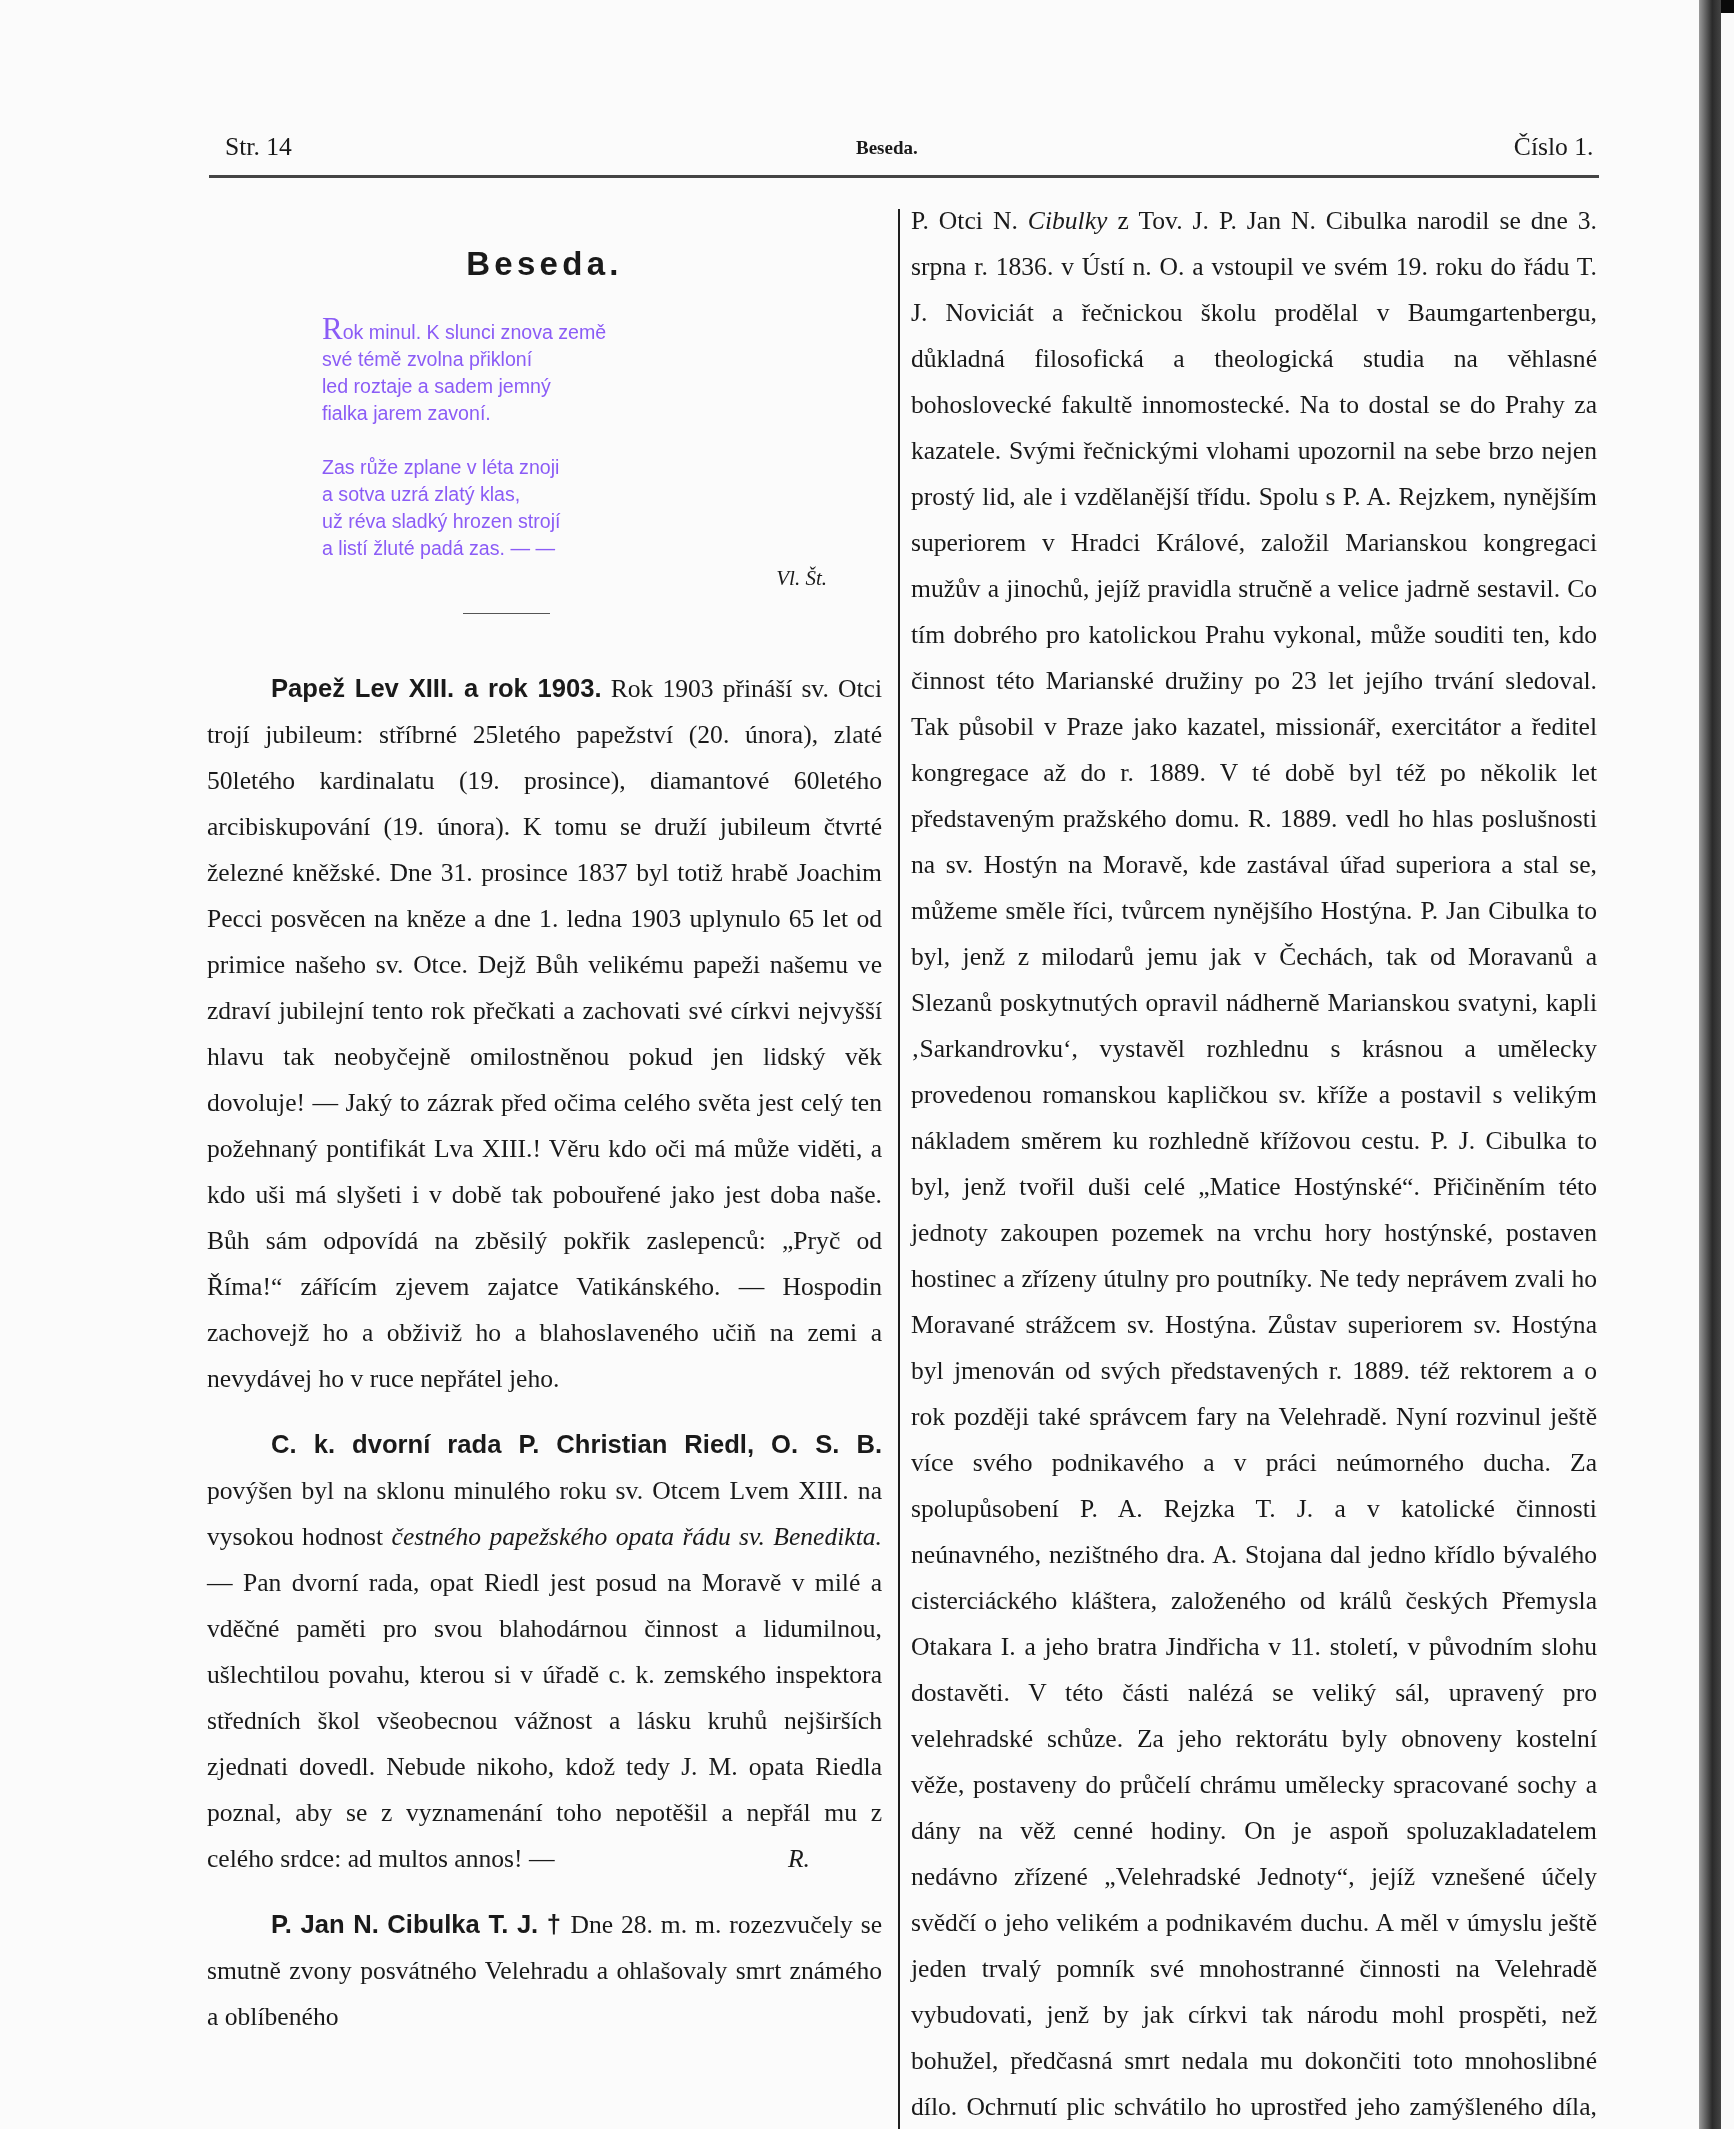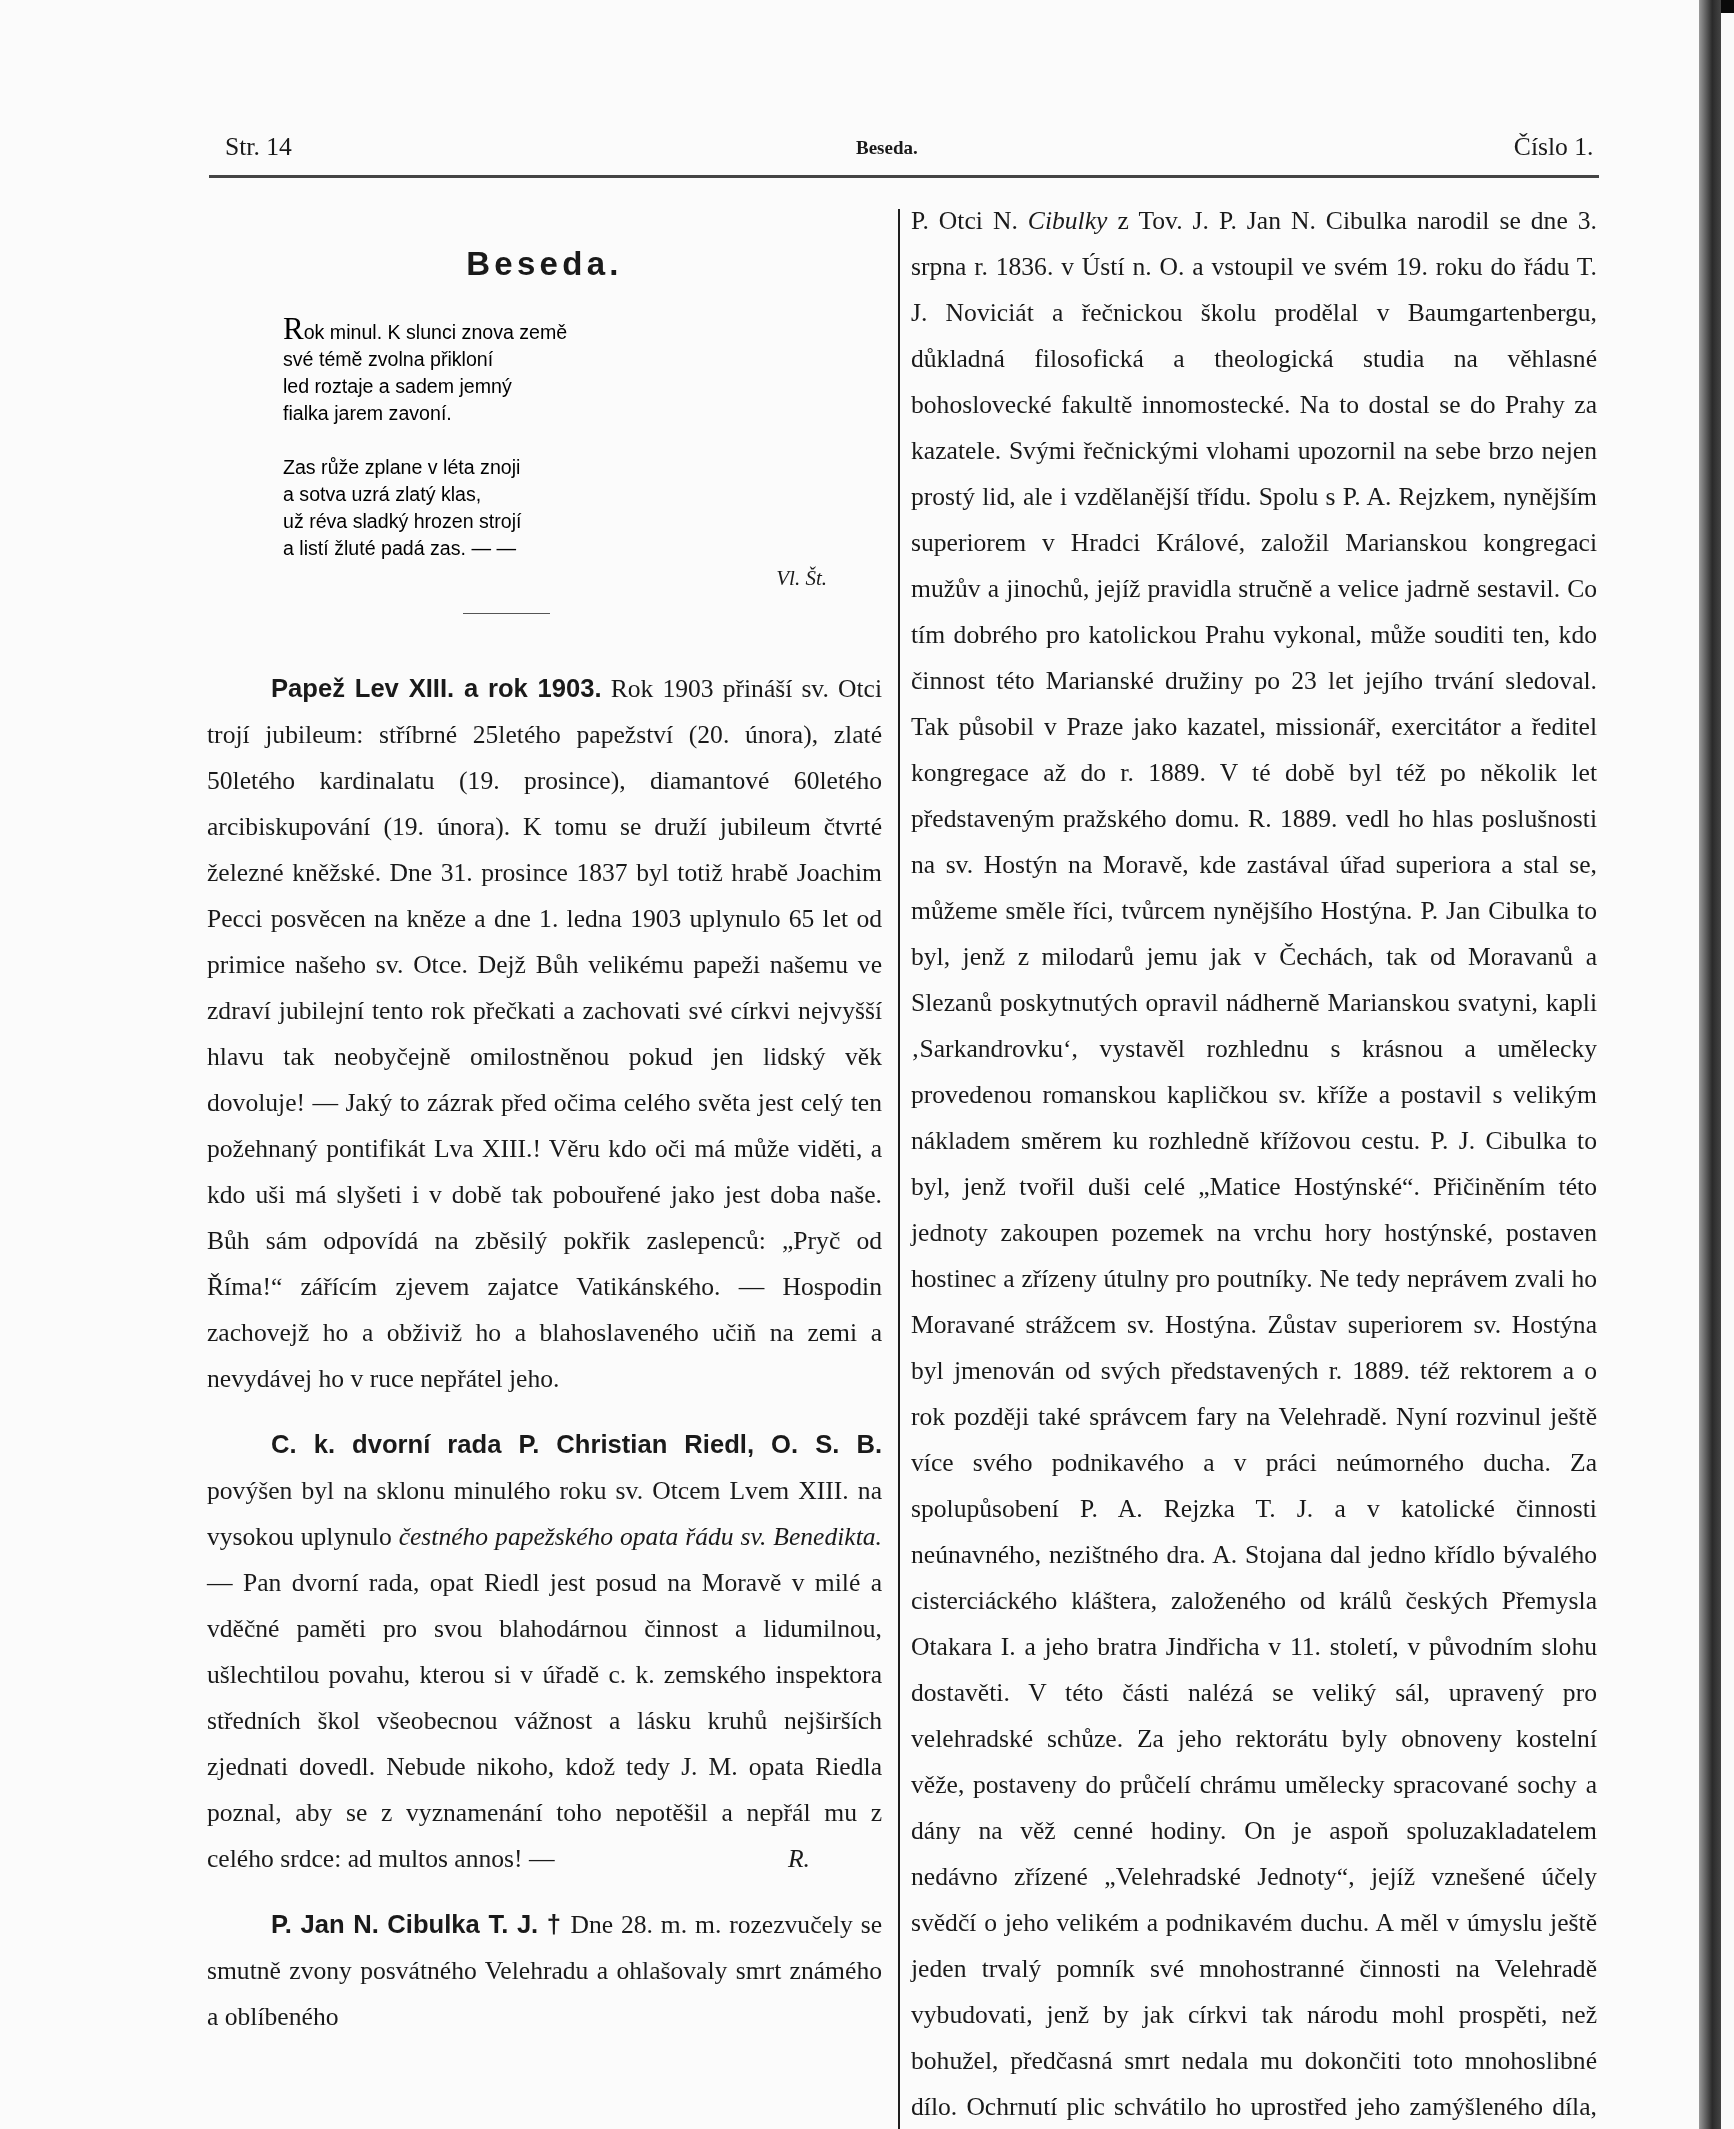--- a/index.html
+++ b/index.html
@@ -37,22 +37,22 @@
     font-size: 25.6px; line-height: 46px; text-align: justify;
   }
   .col-left { left: 207px; width: 675px; }
   .col-right { left: 911px; width: 686px; top: 198px; line-height: 46px; }
   .title {
     text-align: center; font-family: "Liberation Sans", "DejaVu Sans", sans-serif;
     font-weight: bold; font-size: 33px; letter-spacing: 4.3px; margin: 38px 0 30px 0;
     line-height: 43px;
   }
   .poem {
-    margin-left: 76px; font-family: "Liberation Sans", "DejaVu Sans", sans-serif;
-    font-size: 19.6px; line-height: 27px; text-align: left; color: #000000;
+    margin-left: 115px; font-family: "Liberation Sans", "DejaVu Sans", sans-serif;
+    font-size: 19.6px; line-height: 27px; text-align: left; color: #8b5cf6;
   }
   .poem .stanza { margin-bottom: 27px; }
   .poem .stanza:last-of-type { margin-bottom: 0; }
   .poem .dropcap { font-size: 31px; font-family: "Liberation Serif", serif; }
   .signature { text-align: right; font-style: italic; margin-right: 55px; font-size: 21px; line-height: 25.6px; margin-top: 4.3px;}
   .short-rule { width: 87px; height: 1.3px; background: #555; margin: 21px auto 51px auto; position: relative; left: -38px; }
   .para { text-indent: 64px; margin: 0; }
   .para-gap { margin-top: 19px; }
   .heading { font-family: "Liberation Sans", "DejaVu Sans", sans-serif; font-weight: bold; }
   .signature-inline { float: right; font-style: italic; margin-right: 72px; }
@@ -95,21 +95,21 @@
   <div class="signature">Vl. Št.</div>
   <div class="short-rule"></div>
 
   <p class="para">
     <span class="heading">Papež Lev XIII. a rok 1903.</span>
     <span>Rok 1903 přináší sv. Otci trojí jubileum: stříbrné 25letého papežství (20. února), zlaté 50letého kardinalatu (19. prosince), diamantové 60letého arcibiskupování (19. února). K tomu se druží jubileum čtvrté železné kněžské. Dne 31. prosince 1837 byl totiž hrabě Joachim Pecci posvěcen na kněze a dne 1. ledna 1903 uplynulo 65 let od primice našeho sv. Otce. Dejž Bůh velikému papeži našemu ve zdraví jubilejní tento rok přečkati a zachovati své církvi nejvyšší hlavu tak neobyčejně omilostněnou pokud jen lidský věk dovoluje! — Jaký to zázrak před očima celého světa jest celý ten požehnaný pontifikát Lva XIII.! Věru kdo oči má může viděti, a kdo uši má slyšeti i v době tak pobouřené jako jest doba naše. Bůh sám odpovídá na zběsilý pokřik zaslepenců: „Pryč od Říma!“ zářícím zjevem zajatce Vatikánského. — Hospodin zachovejž ho a obživiž ho a blahoslaveného učiň na zemi a nevydávej ho v ruce nepřátel jeho.</span>
   </p>
 
   <p class="para para-gap">
     <span class="heading">C. k. dvorní rada P. Christian Riedl, O. S. B.</span>
-    <span>povýšen byl na sklonu minulého roku sv. Otcem Lvem XIII. na vysokou uplynulo</span>
+    <span>povýšen byl na sklonu minulého roku sv. Otcem Lvem XIII. na vysokou hodnost</span>
     <i>čestného papežského opata řádu sv. Benedikta.</i>
     <span>— Pan dvorní rada, opat Riedl jest posud na Moravě v milé a vděčné paměti pro svou blahodárnou činnost a lidumilnou, ušlechtilou povahu, kterou si v úřadě c. k. zemského inspektora středních škol všeobecnou vážnost a lásku kruhů nejširších zjednati dovedl. Nebude nikoho, kdož tedy J. M. opata Riedla poznal, aby se z vyznamenání toho nepotěšil a nepřál mu z celého srdce: ad multos annos! —</span>
     <span class="signature-inline">R.</span>
   </p>
 
   <p class="para para-gap">
     <span class="heading">P. Jan N. Cibulka T. J. †</span>
     <span>Dne 28. m. m. rozezvučely se smutně zvony posvátného Velehradu a ohlašovaly smrt známého a oblíbeného</span>
   </p>
 </div>

